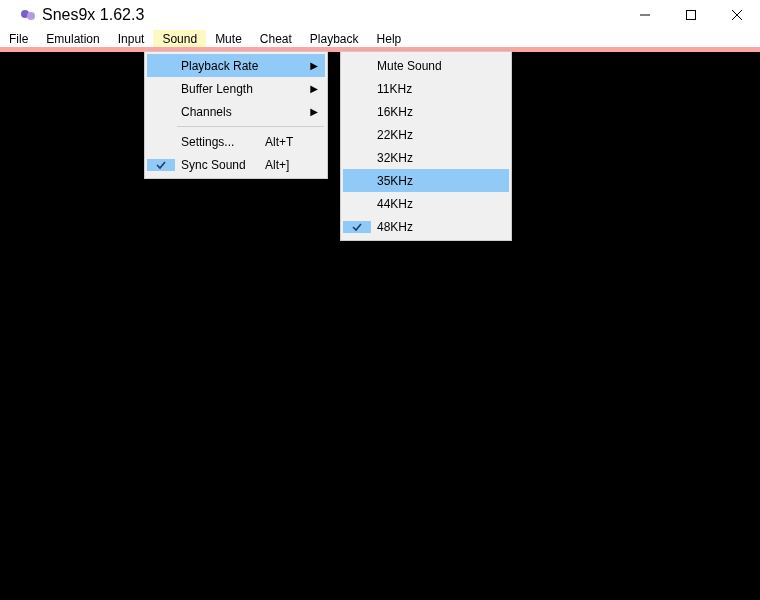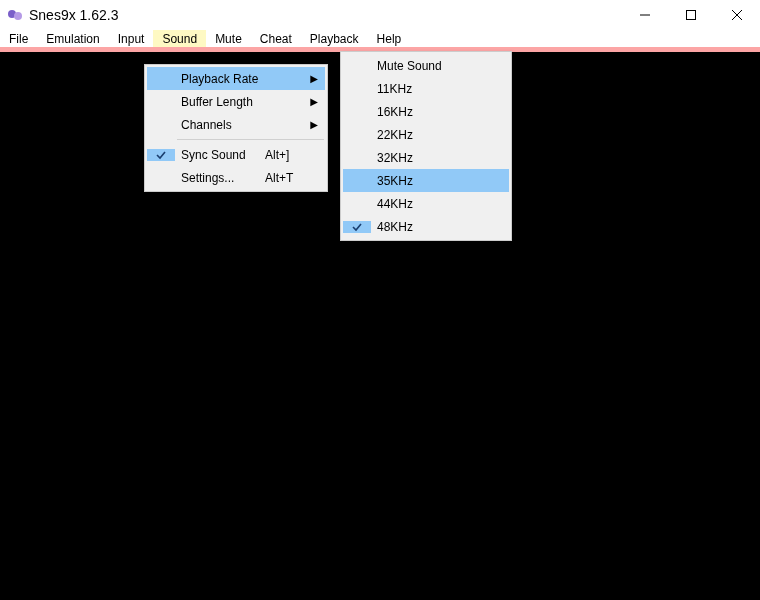--- a/index.html
+++ b/index.html
@@ -2,23 +2,23 @@
 <html><head>
   <meta charset="utf-8">
   <style>
     * { margin: 0; padding: 0; box-sizing: border-box; font-family: "Segoe UI", Tahoma, sans-serif; }
     body { width: 760px; height: 600px; overflow: hidden; background: #fff; position: relative; }
     
     .titlebar {
       height: 30px;
       display: flex;
       align-items: center;
-      padding: 0 0 0 7px;
+      padding: 0 0 0 20px;
       background: #fff;
-      font-size: 14px;
+      font-size: 16px;
       color: #000;
     }
     .titlebar .app-icon {
       width: 16px; height: 16px;
       margin-right: 6px;
       display: inline-block;
     }
     .titlebar .title { flex: 0 0 auto; }
     .titlebar .spacer { flex: 1; }
     .titlebar .win-controls { display: flex; height: 100%; }
@@ -101,21 +101,21 @@
       right: 4px;
       font-size: 10px;
     }
     .dropdown .sep {
       height: 1px;
       background: #d0d0d0;
       margin: 3px 1px 3px 30px;
     }
     .checkmark svg { display: block; }
     
-    #sound-menu { top: 64px; left: 144px; width: 184px; }
+    #sound-menu { top: 51px; left: 144px; width: 184px; }
     #rate-menu  { top: 51px; left: 340px; width: 172px; }
   </style>
 </head>
 <body>
 
 <div class="titlebar">
   <span class="app-icon">
     <svg width="16" height="16" viewBox="0 0 16 16">
       <circle cx="5" cy="7" r="4" fill="#7a5fc9"></circle>
       <circle cx="11" cy="9" r="4" fill="#b59ae6"></circle>
@@ -167,35 +167,35 @@
     <span class="label-col">Buffer Length</span>
     <span class="arrow-col">▶</span>
   </div>
   <div class="row">
     <span class="check-col"></span>
     <span class="label-col">Channels</span>
     <span class="arrow-col">▶</span>
   </div>
   <div class="sep"></div>
   <div class="row">
+    <span class="check-col"></span>
+    <span class="label-col">Settings...</span>
+    <span class="accel-col">Alt+T</span>
+  </div>
+  <div class="row">
     <span class="check-col checked">
       <span class="checkmark">
           <svg width="12" height="12">
             <polyline points="2,6 5,9 10,3" fill="none" stroke="#1a3e6e" stroke-width="1.6"></polyline>
           </svg>
         </span>
     </span>
     <span class="label-col">Sync Sound</span>
     <span class="accel-col">Alt+]</span>
   </div>
-  <div class="row">
-    <span class="check-col"></span>
-    <span class="label-col">Settings...</span>
-    <span class="accel-col">Alt+T</span>
-  </div>
 </div>
 
 <div class="dropdown" id="rate-menu">
   <div class="row">
     <span class="check-col"></span>
     <span class="label-col">Mute Sound</span>
   </div>
   <div class="row">
     <span class="check-col"></span>
     <span class="label-col">11KHz</span>

